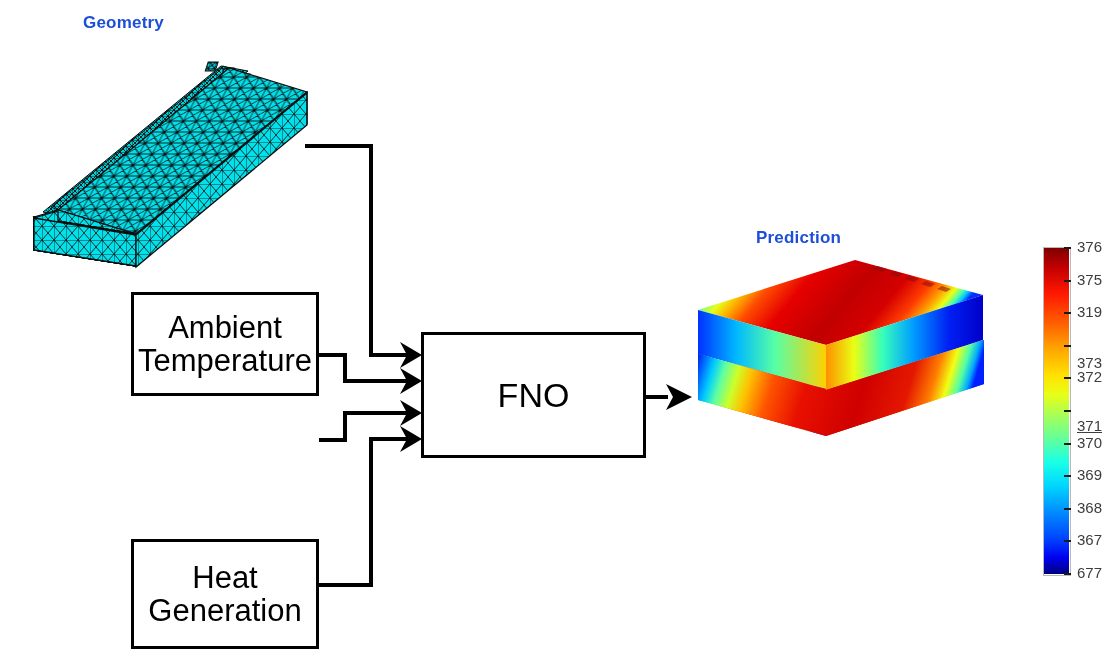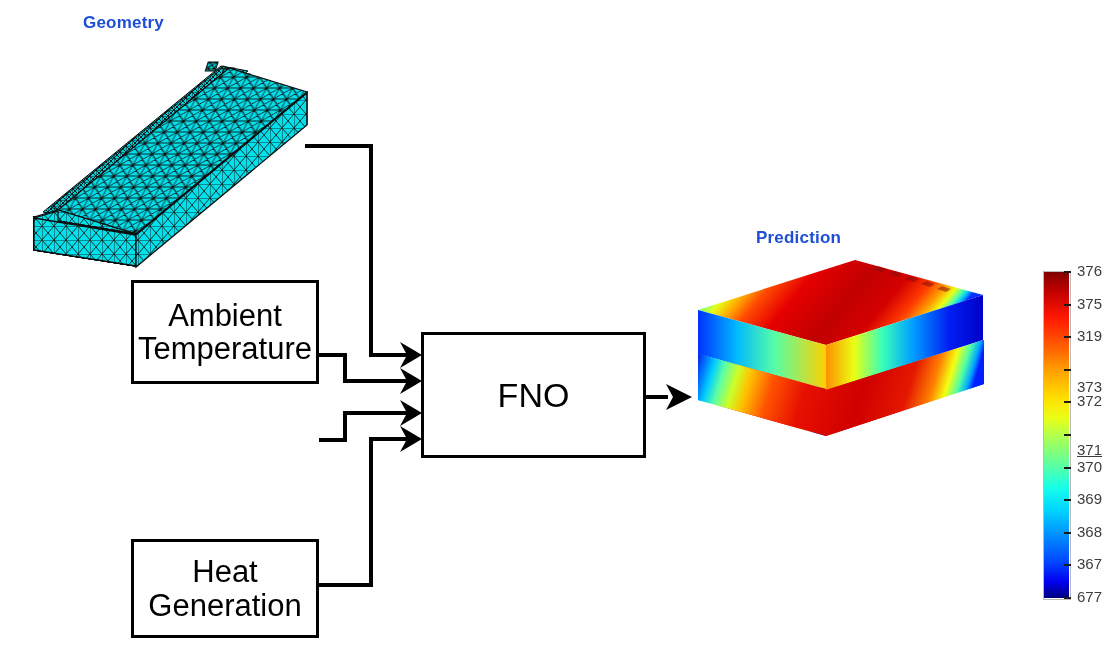--- a/index.html
+++ b/index.html
@@ -33,34 +33,34 @@
     align-items:center;
     justify-content:center;
     text-align:center;
     color:#000000;
     font-size:31px;
     line-height:1.08;
     font-weight:normal;
   }
   .flow-box .label{display:block;white-space:pre-line;}
 
-  #box-ambient{left:131px;top:280px;width:188px;height:104px;align-items:center;}
+  #box-ambient{left:131px;top:292px;width:188px;height:104px;align-items:center;}
   #box-convection{left:131px;top:409px;width:188px;height:110px;}
-  #box-heatgen{left:131px;top:539px;width:188px;height:99px;}
+  #box-heatgen{left:131px;top:539px;width:188px;height:110px;}
   #box-fno{left:421px;top:332px;width:225px;height:126px;font-size:34px;}
 
   
   #wires{position:absolute;left:0;top:0;width:1119px;height:661px;pointer-events:none;}
 
   
   #geometry-figure{position:absolute;left:18px;top:44px;width:300px;height:228px;}
   #prediction-figure{position:absolute;left:682px;top:250px;width:312px;height:196px;}
 
   
-  #colorbar-wrap{position:absolute;left:1040px;top:244px;width:79px;height:336px;margin-top:24px;}
+  #colorbar-wrap{position:absolute;left:1040px;top:244px;width:79px;height:336px;}
   #colorbar-frame{
     position:absolute;left:3px;top:3px;width:28px;height:329px;
     box-sizing:border-box;border:1px solid #b9b9b9;background:#ffffff;padding:1px;
   }
   #colorbar-gradient{
     position:absolute;left:4px;top:4px;width:25px;height:326px;
     background:linear-gradient(to bottom,
        #7f0000 0%,
        #c20000 6%,
        #ff1800 14%,

